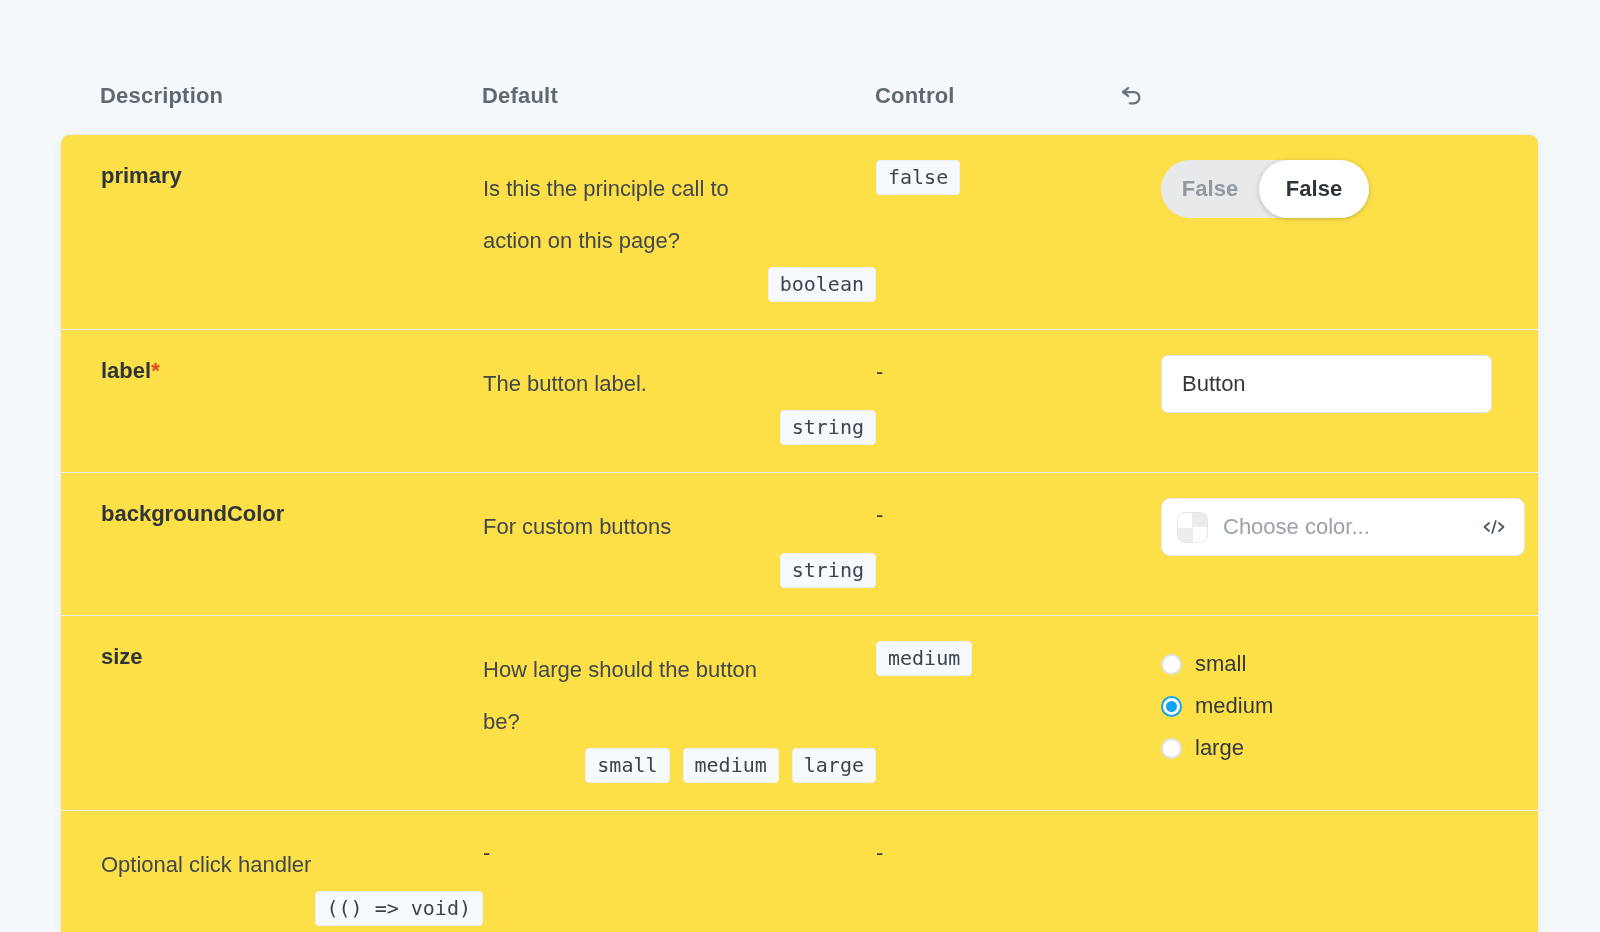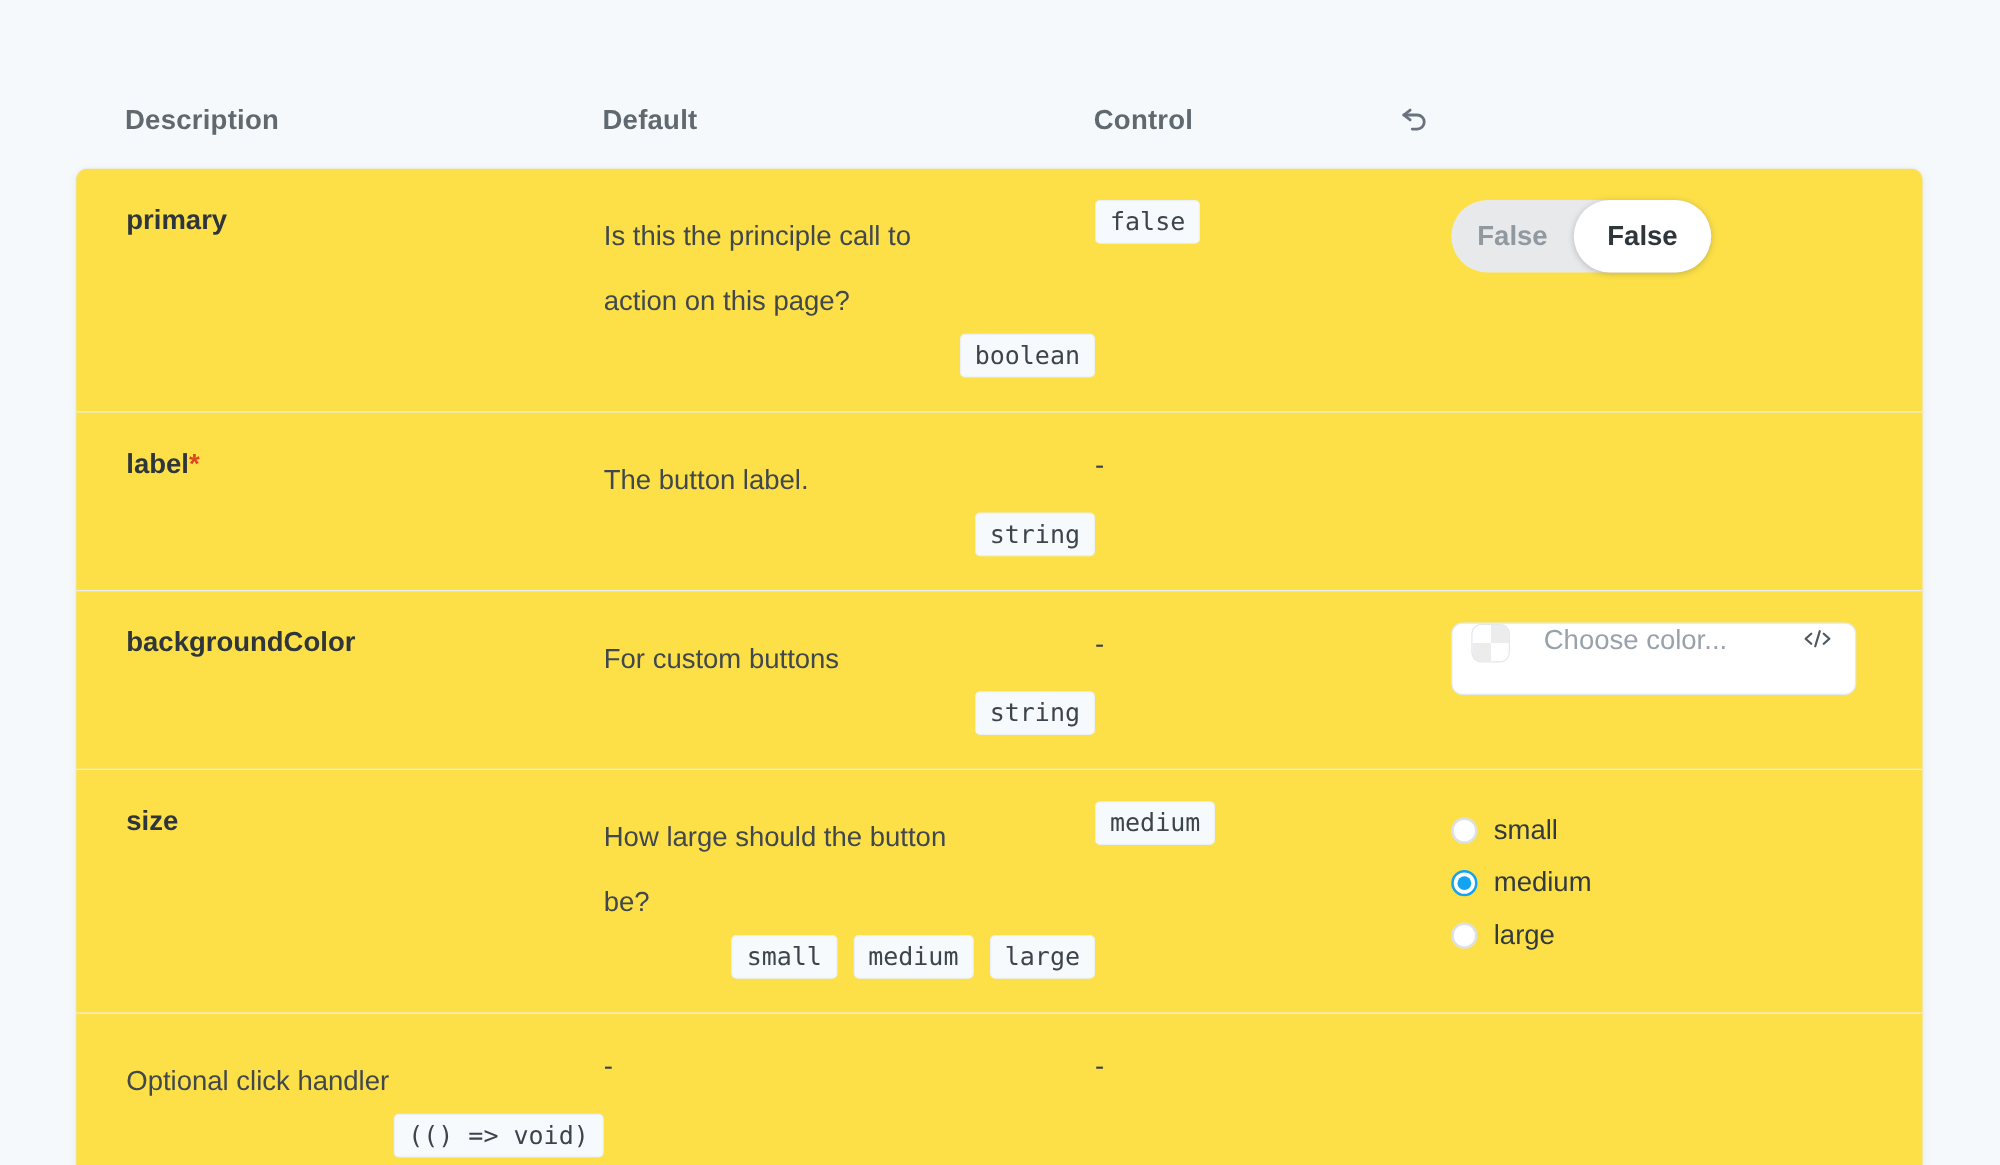--- a/index.html
+++ b/index.html
@@ -118,28 +118,27 @@
     background: #FFFFFF;
     font-family: "Liberation Sans", sans-serif;
     font-size: 22px;
     color: #33393F;
     padding: 0 20px;
     outline: none;
   }
 
   
   .color-control {
-    width: 324px; height: 58px;
+    width: 364px; height: 58px;
     border: 1px solid #E2E9EF;
     border-radius: 9px;
     background: #FFFFFF;
-    display: flex; align-items: flex-start;
+    display: flex; align-items: center;
     padding: 0 18px 0 15px;
     cursor: pointer;
-    gap: 12px;
   }
   .color-swatch {
     width: 31px; height: 31px;
     border-radius: 8px;
     border: 1px solid #E3E8ED;
     background: conic-gradient(#ECECEC 0 90deg, #FFFFFF 90deg 180deg, #ECECEC 180deg 270deg, #FFFFFF 270deg 360deg);
     flex: none;
   }
   .color-placeholder {
     flex: 1;
@@ -216,20 +215,23 @@
       <div class="arg-name"><span>label</span><span class="required-star">*</span></div>
       <div class="arg-desc">
         <div class="desc-text">The button label.</div>
         <div class="badge-row">
           <span class="code-badge">string</span>
         </div>
       </div>
       <div class="arg-default">
         <span class="dash">-</span>
       </div>
+      <div class="arg-control">
+        <input class="text-control" type="text" value="Button" style="">
+      </div>
     </div>
 
     <div class="arg-row row-bg">
       <div class="arg-name"><span>backgroundColor</span></div>
       <div class="arg-desc">
         <div class="desc-text">For custom buttons</div>
         <div class="badge-row">
           <span class="code-badge">string</span>
         </div>
       </div>

